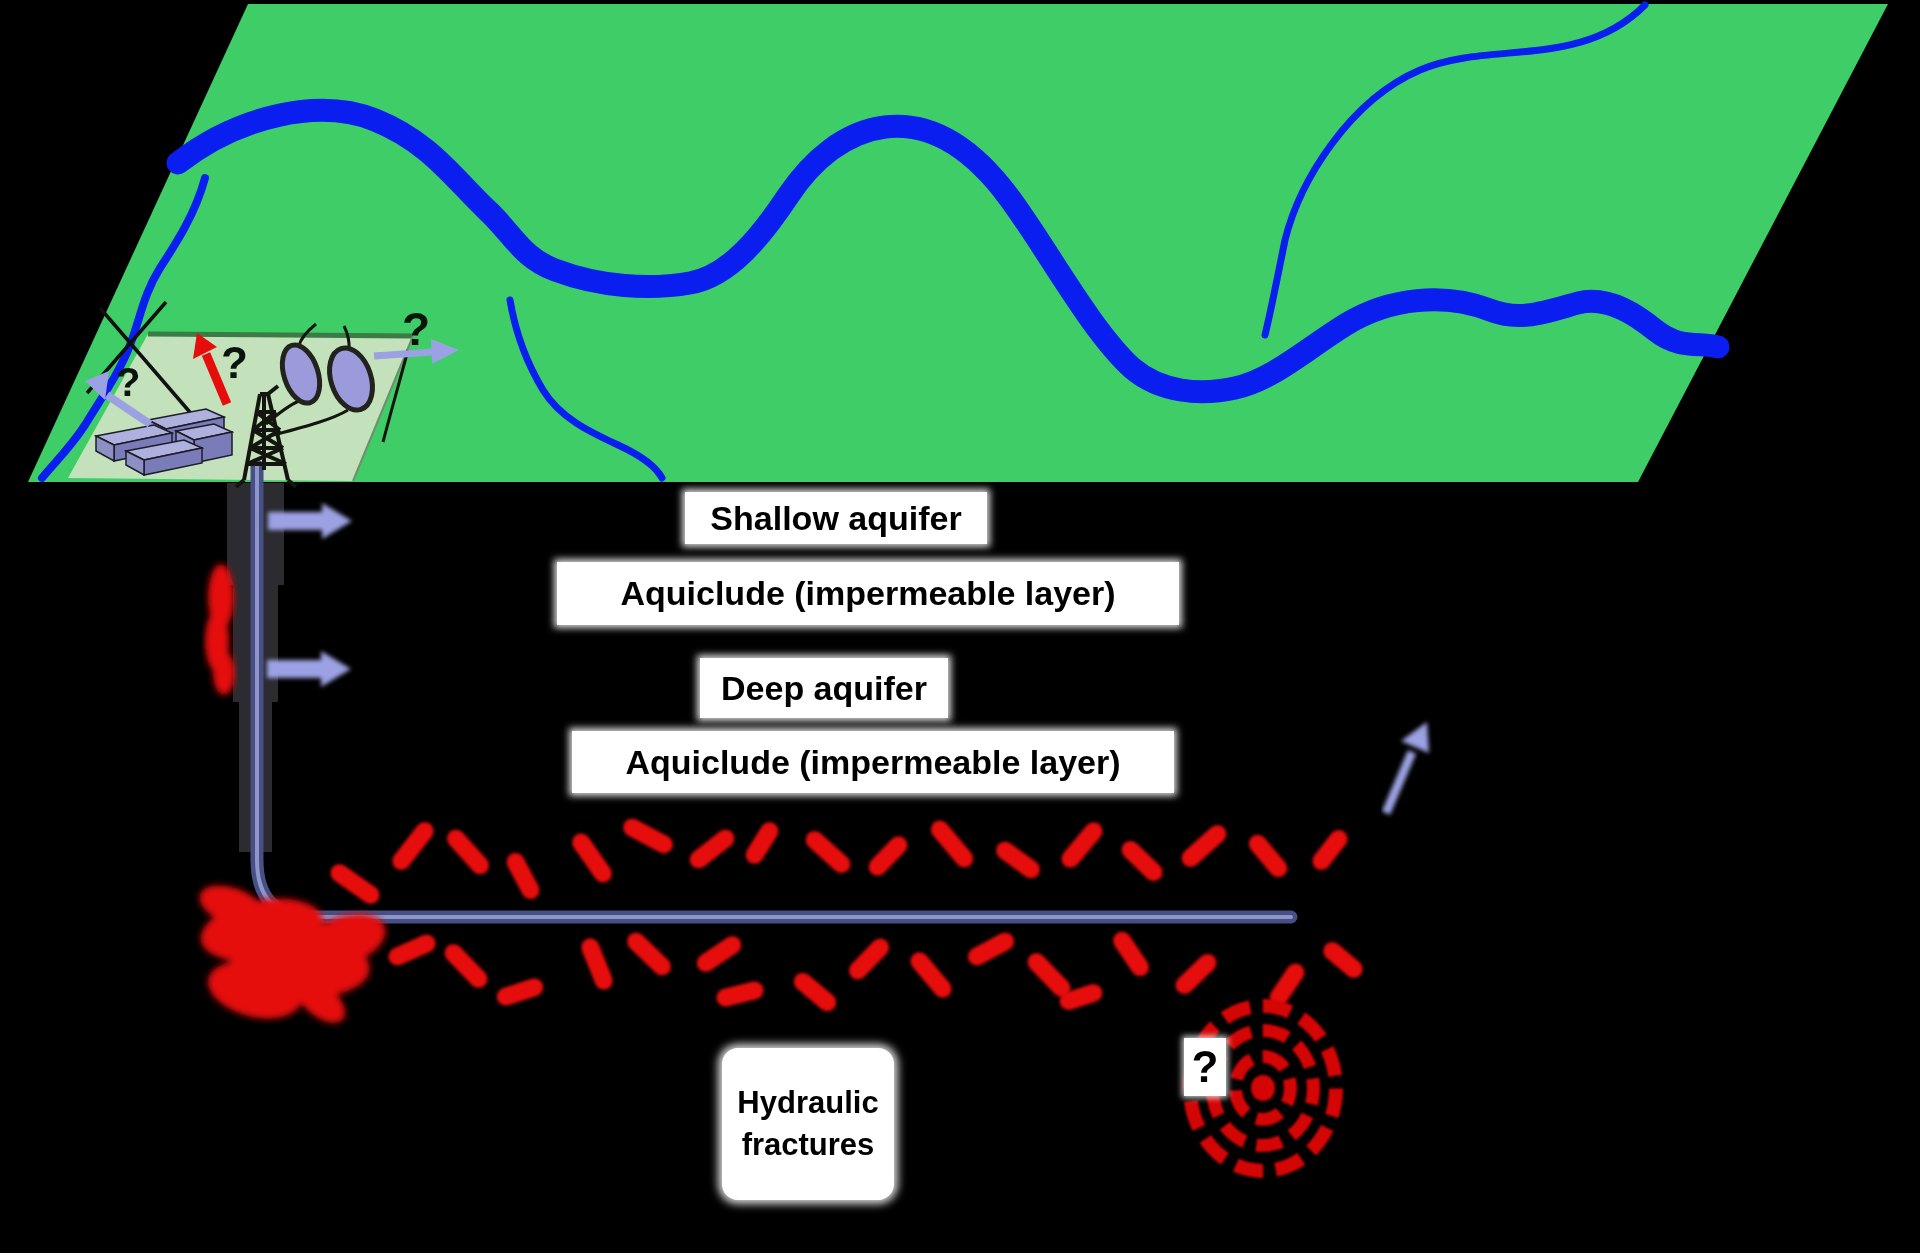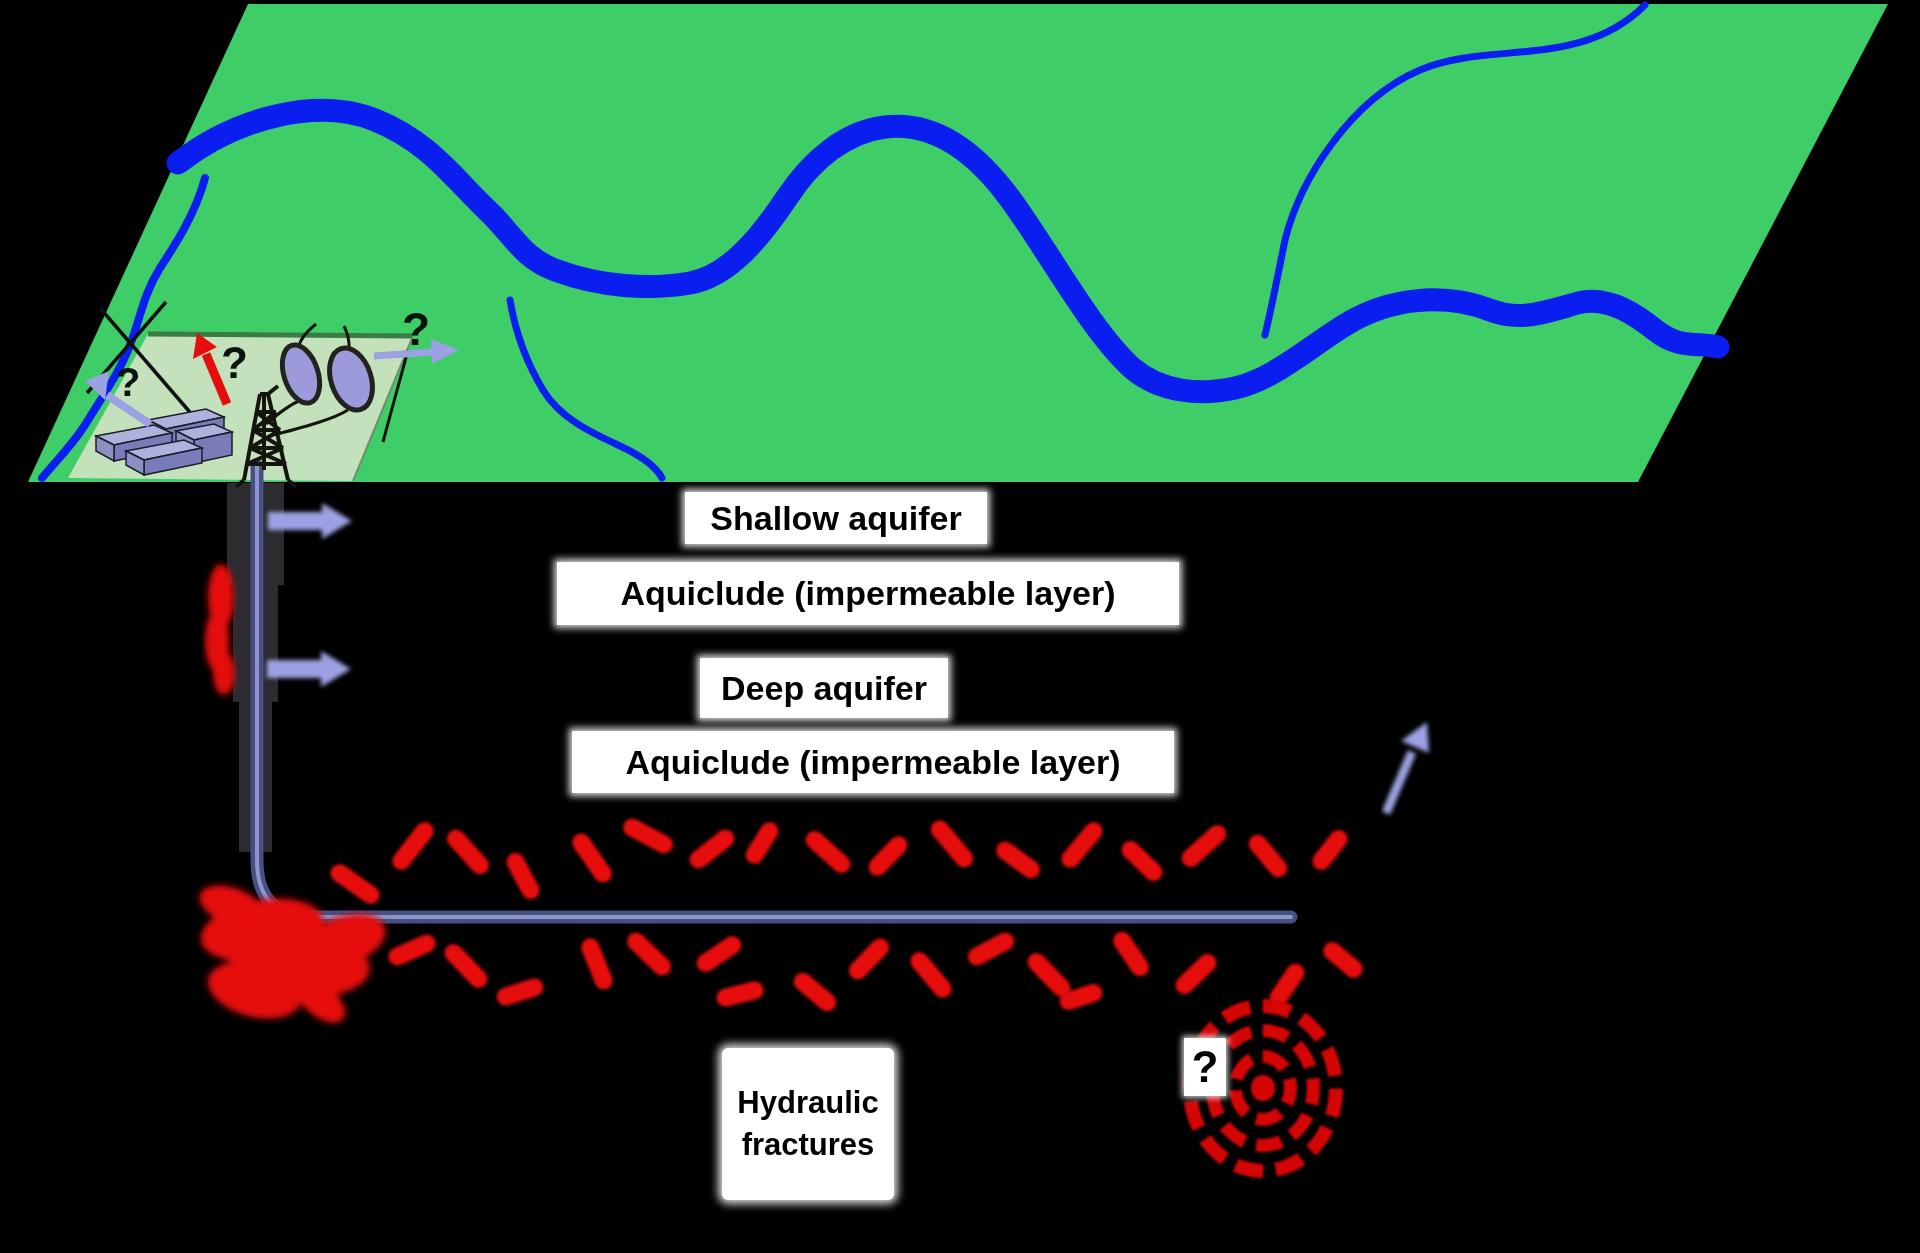--- a/index.html
+++ b/index.html
@@ -9,21 +9,21 @@
   .layer-label{position:absolute;background:#fff;color:#000;font-weight:bold;font-size:34px;
                display:flex;align-items:center;justify-content:center;border-radius:0;
                box-shadow:0 0 7px 3px rgba(255,255,255,.85);white-space:nowrap;}
   .surface-label{position:absolute;left:235px;top:240px;width:220px;text-align:center;
                  font-weight:bold;font-size:33px;line-height:37px;color:#0c1a0e;}
   .qmark{position:absolute;font-weight:bold;color:#0b140c;line-height:1;}
   .qbox{position:absolute;background:#fff;color:#000;font-weight:bold;display:flex;
         align-items:center;justify-content:center;box-shadow:0 0 6px 2px rgba(255,255,255,.8);}
   .fractures-label{position:absolute;left:722px;top:1048px;width:172px;height:152px;background:#fff;
         color:#000;font-weight:bold;font-size:31px;line-height:42px;display:flex;flex-direction:column;
-        align-items:center;justify-content:center;border-radius:6px;
+        align-items:center;justify-content:center;border-radius:16px;
         box-shadow:0 0 8px 4px rgba(255,255,255,.85);}
   .fracture{position:absolute;height:18px;border-radius:9px;background:#e60d0d;filter:blur(1.5px);}
   .eq-ring{position:absolute;border-style:dashed;border-color:#d40505;border-radius:50%;
            box-sizing:border-box;filter:blur(1px);}
   .eq-dot{position:absolute;background:#d40505;border-radius:50%;filter:blur(1px);}
 </style>
 </head>
 <body>
 
 <div id="canvas">

